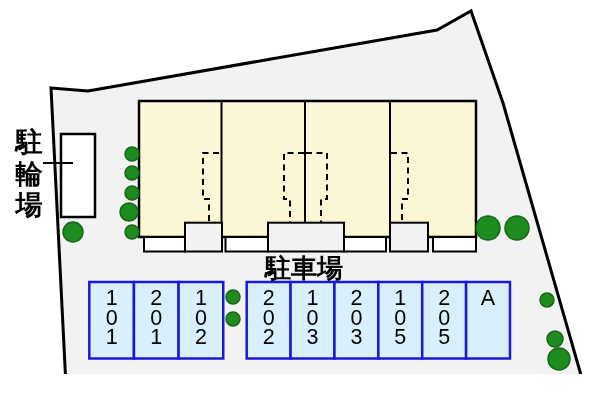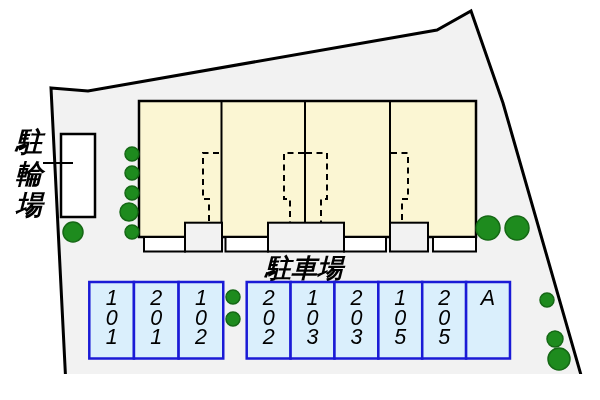--- a/index.html
+++ b/index.html
@@ -1,17 +1,17 @@
 <!DOCTYPE html>
 <html style="--site-fill: #f2f2f2; --building-fill: #fbf6d3; --parking-fill: #daeffc; --parking-border: #1a1ad6; --tree-green: #1e8b1e;"><head>
 <meta charset="utf-8">
 <style>
   html,body{margin:0;padding:0;background:#ffffff;}
   #stage{position:relative;width:600px;height:374px;background:#ffffff;overflow:hidden;
-         font-family:"Liberation Sans",sans-serif;font-style:italic;}
+         font-family:"Liberation Sans",sans-serif;}
   svg{display:block;}
   .site{fill:var(--site-fill,#f2f2f2);stroke:#000;stroke-width:3;stroke-linejoin:miter;}
   .building-rect{fill:var(--building-fill,#fbf6d3);stroke:#000;stroke-width:2.5;}
   .divider{stroke:#000;stroke-width:2;}
   .stair{fill:none;stroke:#000;stroke-width:2;stroke-dasharray:6 4.5;}
   .recess{fill:var(--site-fill,#f2f2f2);stroke:#000;stroke-width:2;}
   .porch{fill:#fff;stroke:#000;stroke-width:2;}
   .bike{fill:#fff;stroke:#000;stroke-width:2.5;}
   .leader{stroke:#000;stroke-width:2;}
   .tree{fill:var(--tree-green,#1e8b1e);stroke:#156815;stroke-width:1.5;}

